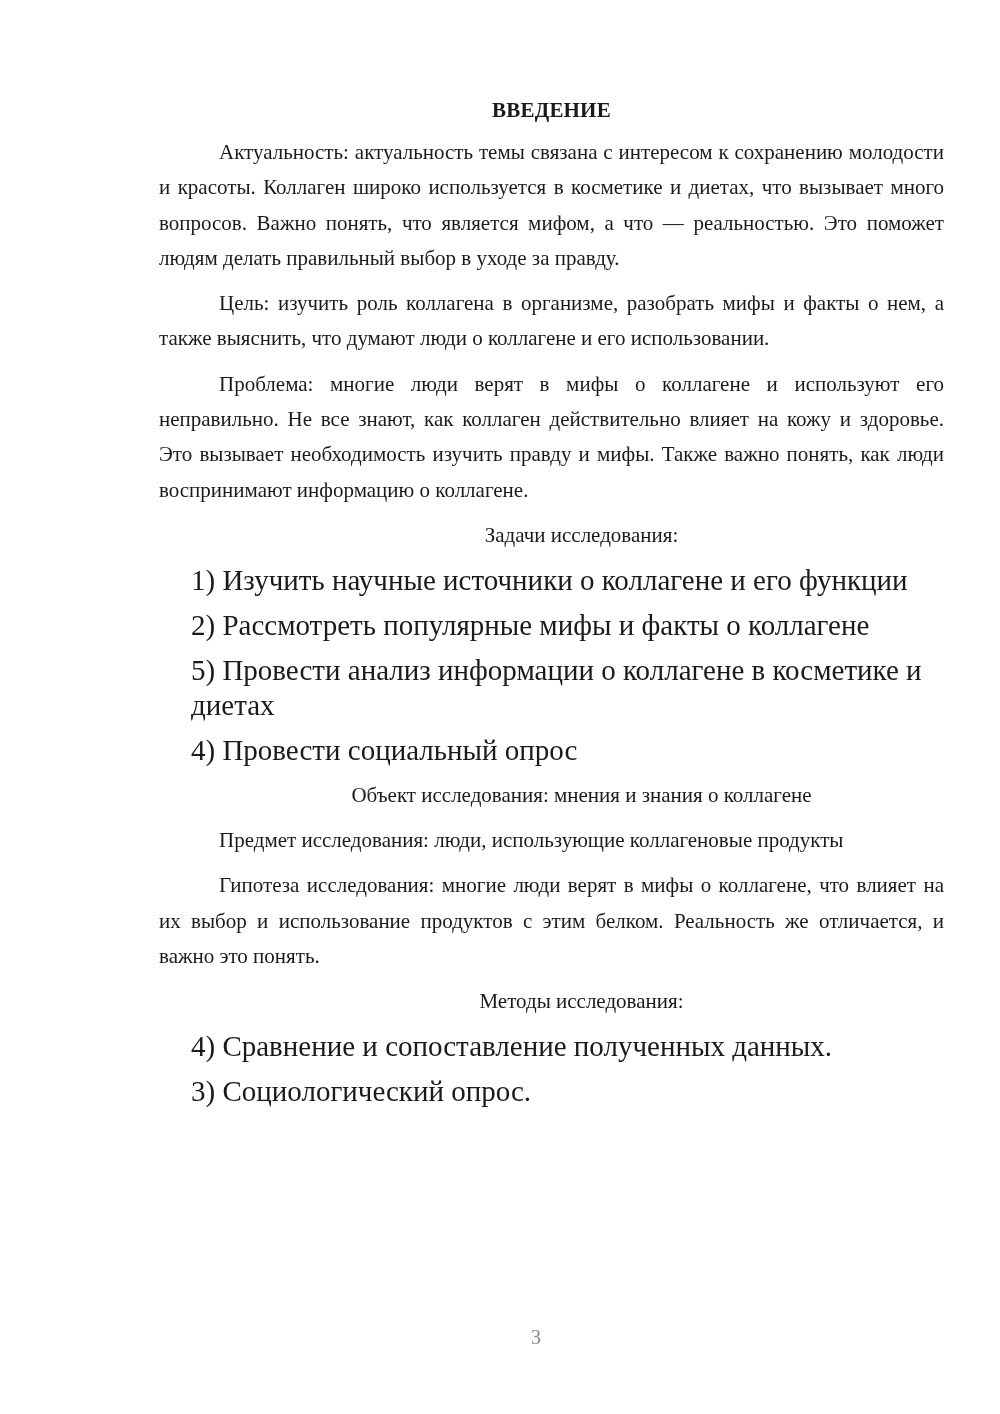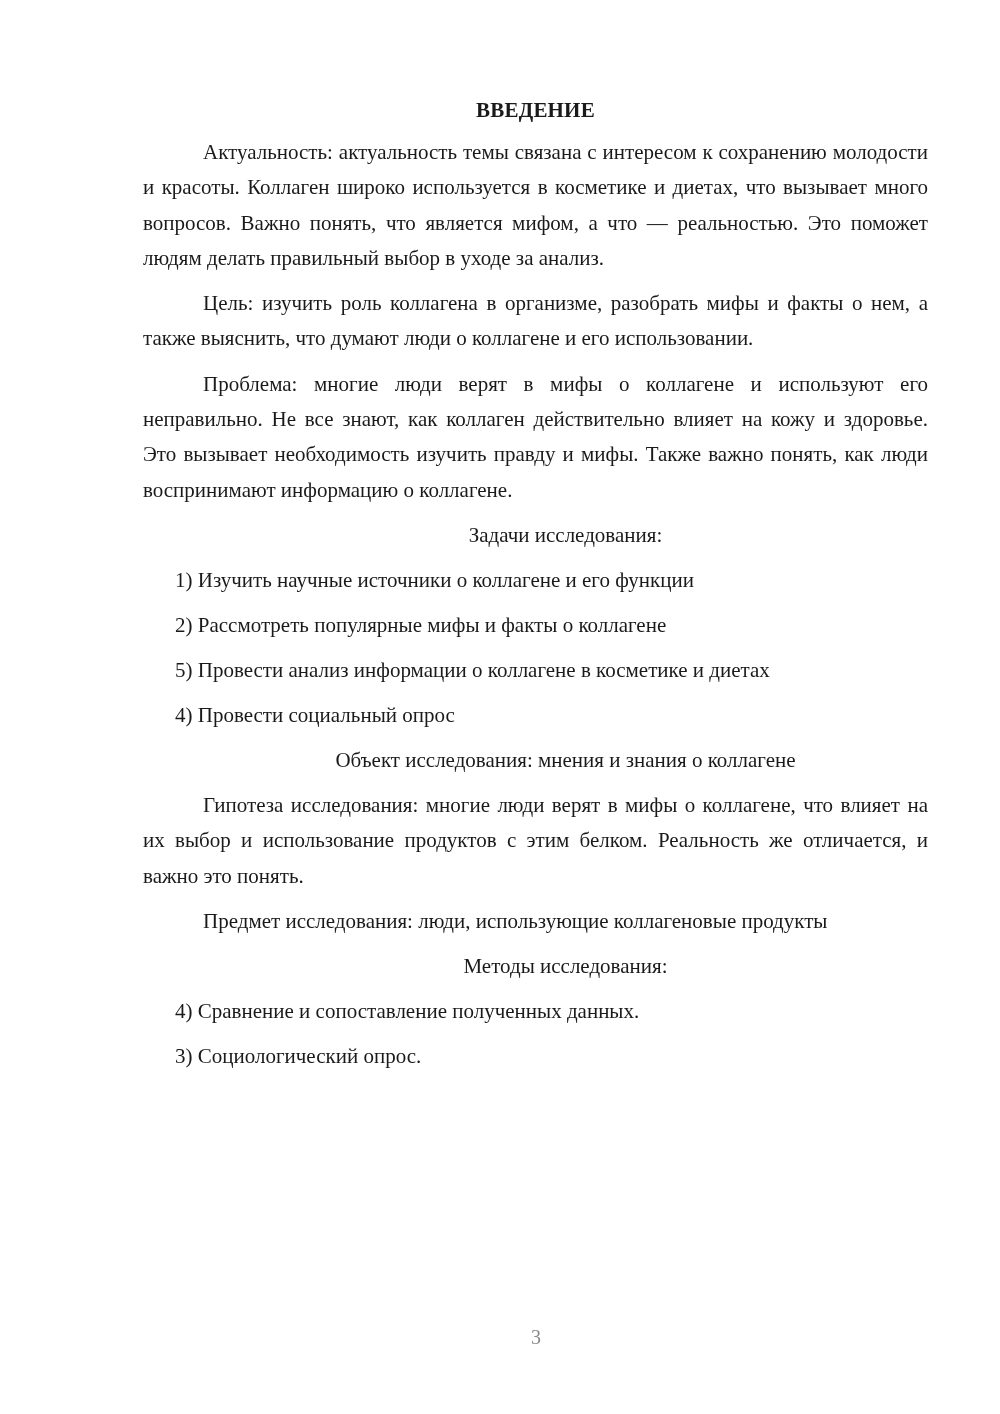--- a/index.html
+++ b/index.html
@@ -10,21 +10,21 @@
     body {
       width: 1000px;
       height: 1414px;
       position: relative;
       overflow: hidden;
       font-family: "Liberation Serif", "DejaVu Serif", serif;
       color: #1a1a1a;
     }
     .page {
       position: absolute;
-      left: 143px;
+      left: 159px;
       top: 92px;
       width: 785px;
     }
     .title {
       text-align: center;
       font-weight: bold;
       font-size: 21px;
       line-height: 36px;
       margin: 0 0 7px 0;
       letter-spacing: 0.2px;
@@ -37,21 +37,21 @@
       margin: 0 0 10px 0;
     }
     .heading-line {
       font-size: 21px;
       line-height: 35px;
       text-indent: 60px;
       margin: 0 0 10px 0;
       text-align: center;
     }
     .list-item {
-      font-size: 21px;
+      font-size: 29px;
       line-height: 35px;
       padding-left: 32px;
       margin: 0 0 10px 0;
     }
     .page-number {
       position: absolute;
       left: 0;
       width: 1072px;
       top: 1326px;
       text-align: center;
@@ -59,35 +59,35 @@
       color: #8a8a8a;
       font-family: "Liberation Serif", "DejaVu Serif", serif;
     }
   </style>
 </head>
 <body>
 
 <div class="page">
   <div class="title">ВВЕДЕНИЕ</div>
 
-  <p class="para">Актуальность: актуальность темы связана с интересом к сохранению молодости и красоты. Коллаген широко используется в косметике и диетах, что вызывает много вопросов. Важно понять, что является мифом, а что — реальностью. Это поможет людям делать правильный выбор в уходе за анализ.</p>
+  <p class="para">Актуальность: актуальность темы связана с интересом к сохранению молодости и красоты. Коллаген широко используется в косметике и диетах, что вызывает много вопросов. Важно понять, что является мифом, а что — реальностью. Это поможет людям делать правильный выбор в уходе за правду.</p>
   <p class="para">Цель: изучить роль коллагена в организме, разобрать мифы и факты о нем, а также выяснить, что думают люди о коллагене и его использовании.</p>
   <p class="para">Проблема: многие люди верят в мифы о коллагене и используют его неправильно. Не все знают, как коллаген действительно влияет на кожу и здоровье. Это вызывает необходимость изучить правду и мифы. Также важно понять, как люди воспринимают информацию о коллагене.</p>
 
   <div class="heading-line">Задачи исследования:</div>
   <div>
     <div class="list-item">1) Изучить научные источники о коллагене и его функции</div>
     <div class="list-item">2) Рассмотреть популярные мифы и факты о коллагене</div>
     <div class="list-item">5) Провести анализ информации о коллагене в косметике и диетах</div>
     <div class="list-item">4) Провести социальный опрос</div>
   </div>
 
   <div class="heading-line">Объект исследования: мнения и знания о коллагене</div>
+  <p class="para">Предмет исследования: люди, использующие коллагеновые продукты</p>
   <p class="para">Гипотеза исследования: многие люди верят в мифы о коллагене, что влияет на их выбор и использование продуктов с этим белком. Реальность же отличается, и важно это понять.</p>
-  <p class="para">Предмет исследования: люди, использующие коллагеновые продукты</p>
 
   <div class="heading-line">Методы исследования:</div>
   <div>
     <div class="list-item">4) Сравнение и сопоставление полученных данных.</div>
     <div class="list-item">3) Социологический опрос.</div>
   </div>
 </div>
 
 <div class="page-number">3</div>
 

